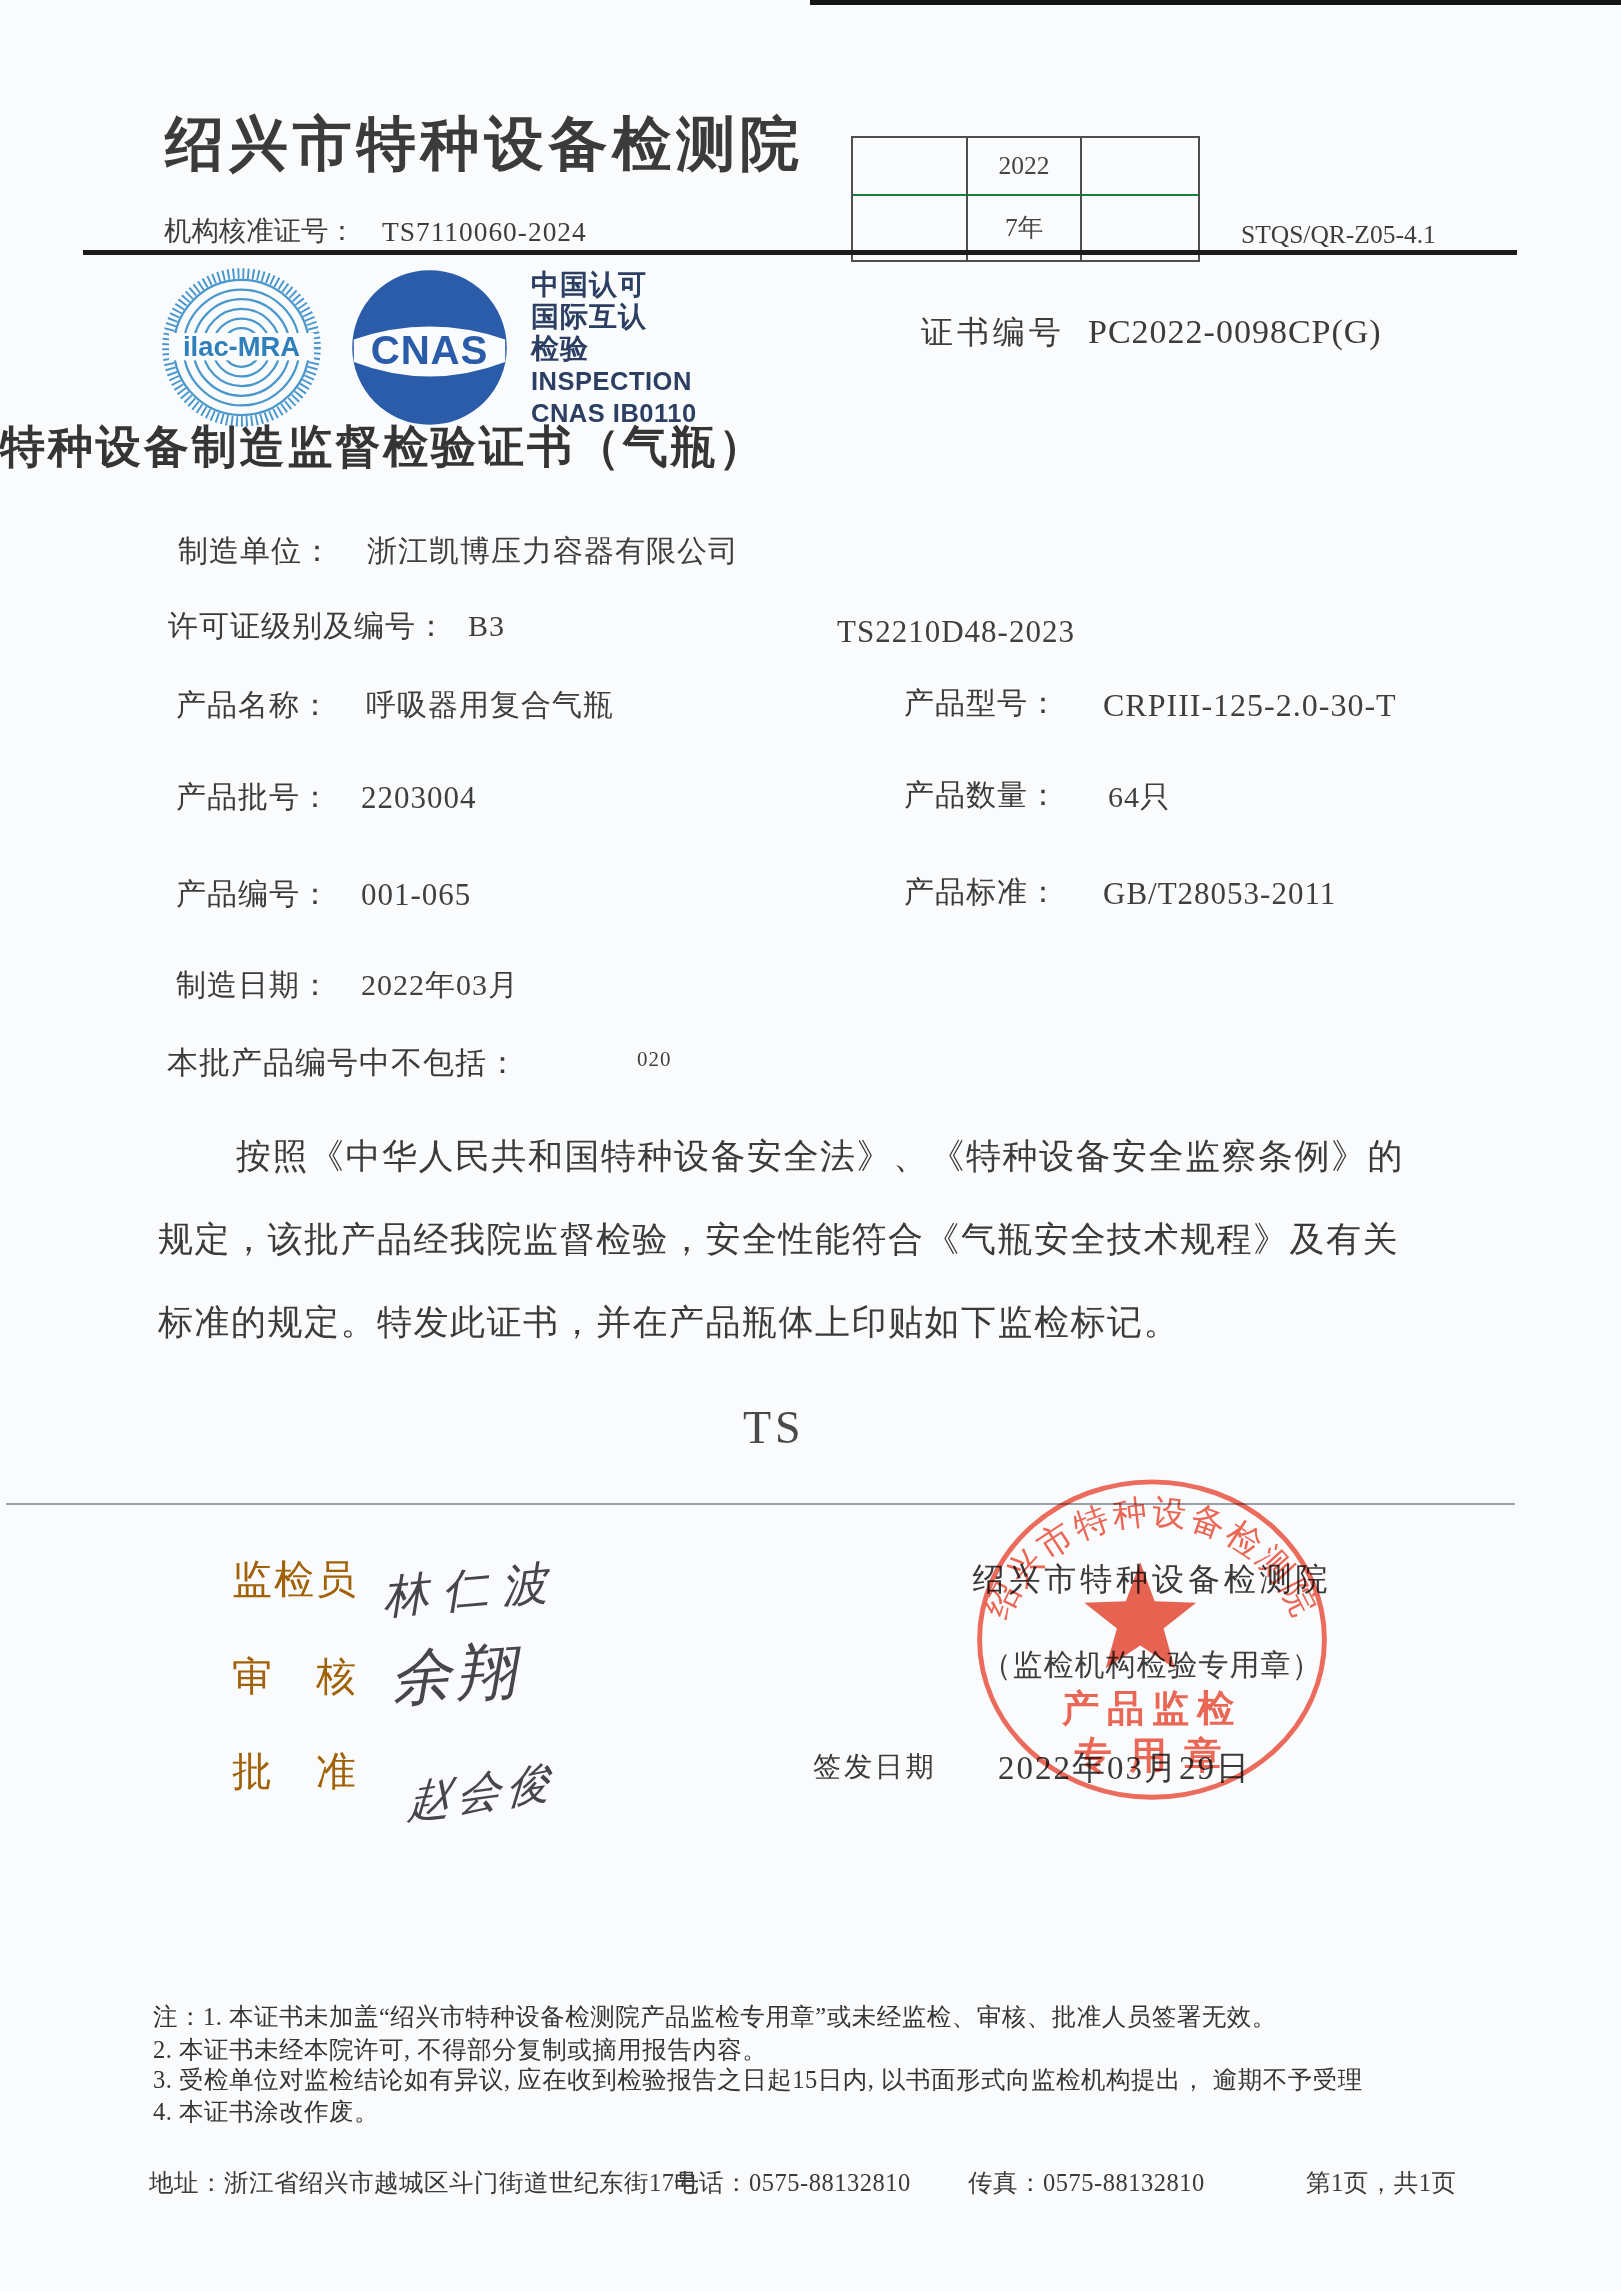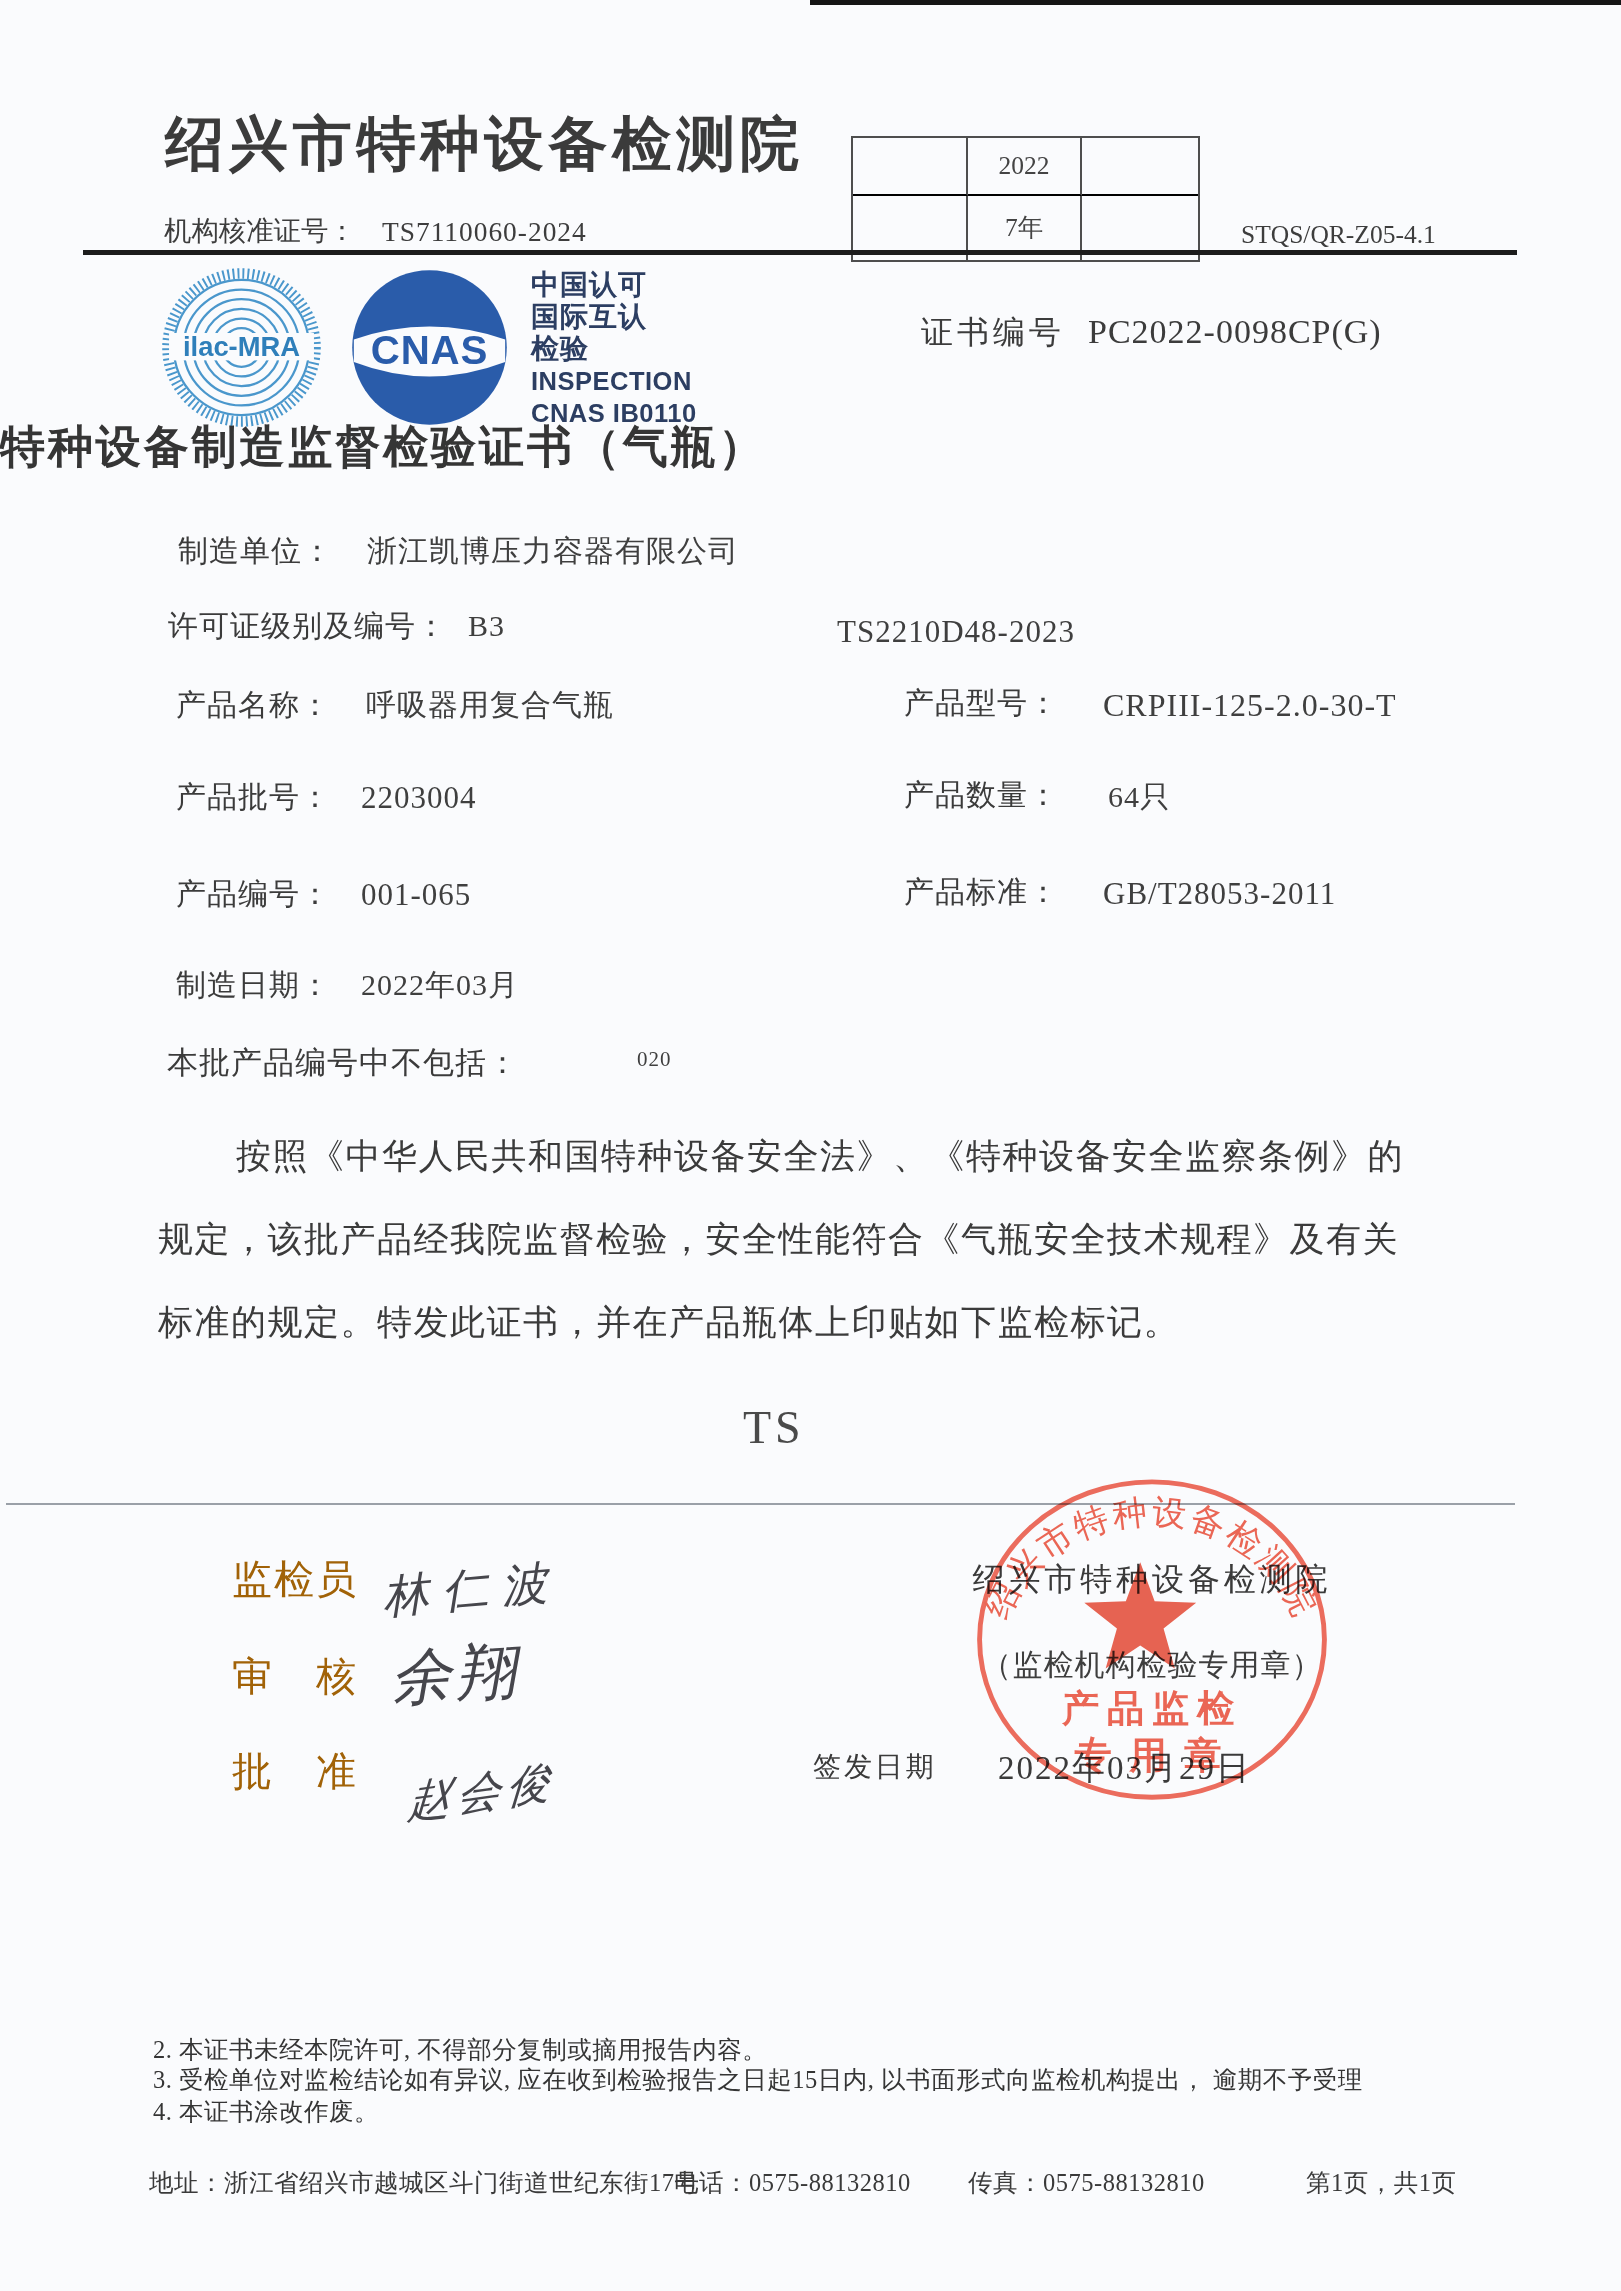--- a/index.html
+++ b/index.html
@@ -9,21 +9,21 @@
     font-family:"Liberation Serif","DejaVu Serif",serif;
     color:#3a3a3a;
   }
   .abs{position:absolute;white-space:nowrap;line-height:1.05;}
   .sans{font-family:"Liberation Sans","DejaVu Sans",sans-serif;}
 
   .org-title{left:165px;top:114px;font-size:59px;font-weight:700;letter-spacing:4.9px;color:#3b3b3b;}
 
   .year-table{left:851px;top:136px;width:345px;height:122px;border:2px solid #4e4e4e;
     display:grid;grid-template-columns:115px 114px 1fr;grid-template-rows:58px 1fr;}
-  .year-table .cell{border-right:2px solid #4e4e4e;border-bottom:2px solid #000000;
+  .year-table .cell{border-right:2px solid #4e4e4e;border-bottom:2px solid #15803d;
     display:flex;align-items:center;justify-content:center;font-size:25.5px;color:#444;}
   .year-table .cell:nth-child(3n){border-right:none;}
   .year-table .cell:nth-child(n+4){border-bottom:none;}
 
   .approval-label{left:164px;top:217px;font-size:27.4px;color:#3d3d3d;}
   .approval-no{left:382px;top:218px;font-size:27.4px;color:#3d3d3d;letter-spacing:1px;}
   .doc-code{left:1241px;top:222px;font-size:25.5px;color:#3d3d3d;}
 
   .rule-heavy{left:83px;top:250px;width:1434px;height:4.9px;background:#1c1c1c;}
 
@@ -170,20 +170,21 @@
     <ellipse cx="205" cy="169" rx="176" ry="161" fill="none" stroke="#ef6150" stroke-width="5"></ellipse>
     <polygon points="193,90 207.7,129.8 250.1,131.5 216.8,157.7 228.3,198.5 193,175 157.7,198.5 169.2,157.7 135.9,131.5 178.3,129.8" fill="#ea5743"></polygon>
     <path id="stamp-arc" d="M 56,235 A 155,142 0 1 1 352,235" fill="none"></path>
     <text font-size="35" fill="#ee5b47" letter-spacing="3" font-family="Liberation Serif, DejaVu Serif, serif">
       <textPath href="#stamp-arc" startOffset="50%" text-anchor="middle">绍兴市特种设备检测院</textPath>
     </text>
     <text x="205" y="252" text-anchor="middle" font-size="38" font-weight="bold" fill="#ee5b47" letter-spacing="8" font-family="Liberation Serif, DejaVu Serif, serif">产品监检</text>
     <text x="210" y="300" text-anchor="middle" font-size="38" font-weight="bold" fill="#ee5b47" letter-spacing="18" font-family="Liberation Serif, DejaVu Serif, serif">专用章</text>
   </svg>
 
+  <div class="abs note" style="top:2004px;">注：1. 本证书未加盖“绍兴市特种设备检测院产品监检专用章”或未经监检、审核、批准人员签署无效。</div>
   <div class="abs note" style="top:2037px;">2. 本证书未经本院许可, 不得部分复制或摘用报告内容。</div>
   <div class="abs note" style="top:2067px;">3. 受检单位对监检结论如有异议, 应在收到检验报告之日起15日内, 以书面形式向监检机构提出， 逾期不予受理</div>
   <div class="abs note" style="top:2099px;">4. 本证书涂改作废。</div>
 
   <div class="abs footer-item" style="left:149px;">地址：浙江省绍兴市越城区斗门街道世纪东街17号</div>
   <div class="abs footer-item" style="left:674px;">电话：0575-88132810</div>
   <div class="abs footer-item" style="left:968px;">传真：0575-88132810</div>
   <div class="abs footer-item" style="left:1306px;">第1页，共1页</div>
 
 </div>

